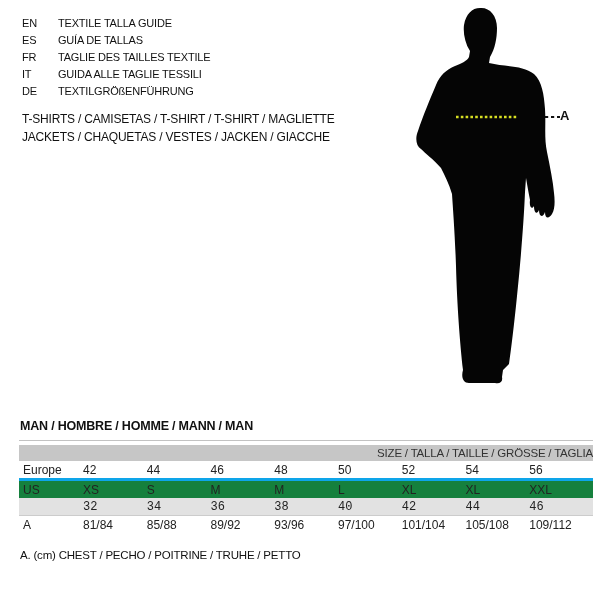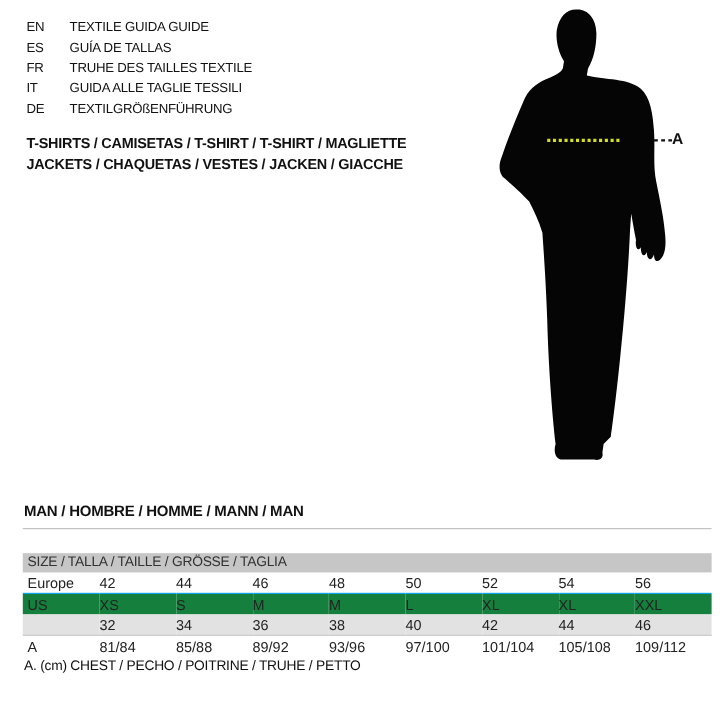--- a/index.html
+++ b/index.html
@@ -6,54 +6,54 @@
   body {
     width:600px; height:600px; position:relative; overflow:hidden;
     background:#ffffff; color:#111;
     font-family:"Liberation Sans", sans-serif;
   }
   
   .lang-list { position:absolute; left:22px; top:15px; }
   .lang-row { display:flex; font-weight:normal; font-size:11px; line-height:17px; letter-spacing:-0.2px; }
   .lang-code { width:36px; flex:0 0 36px; }
   
-  .categories { position:absolute; left:22px; top:110px; font-weight:bold; font-size:12px; line-height:18px; letter-spacing:-0.2px; }
+  .categories { position:absolute; left:22px; top:110px; font-weight:normal; font-size:12px; line-height:18px; letter-spacing:-0.2px; }
   
   .figure { position:absolute; left:405px; top:4px; width:170px; height:386px; }
   .measure-label { position:absolute; left:560px; top:108px; font-size:13px; font-weight:bold; }
   
   .section-title { position:absolute; left:20px; top:419px; font-weight:bold; font-size:12.5px; letter-spacing:-0.2px; }
   
   .table-wrap { position:absolute; left:19px; top:440px; width:574px; }
   .hairline { border-top:1px solid #c2c2c2; height:0; }
-  .thead { margin-top:20px; height:16px; line-height:16px; padding-left:4px;
-           font-size:11.5px; color:#333; letter-spacing:-0.2px; }
+  .thead { margin-top:4px; height:16px; line-height:16px; padding-left:4px;
+           font-size:11.5px; color:#333; letter-spacing:-0.2px;text-align:right; }
   table { border-collapse:collapse; width:100%; table-layout:fixed; font-size:12px; color:#222; }
   td { height:17px; padding:0; white-space:nowrap; }
   td.label-cell { width:60px; text-align:left; padding-left:4px; }
-  tr.r0 td { border-bottom:1px solid #0ea5e9; }
+  tr.r0 td { border-bottom:3px solid #0ea5e9; }
   tr.r3 td { border-top:1px solid #cccccc; }
   
   .footnote { position:absolute; left:20px; top:549px; font-weight:normal; font-size:11.5px; letter-spacing:-0.2px; }
 </style>
 </head>
 <body>
 
 <div class="lang-list">
     <div class="lang-row">
       <span class="lang-code">EN</span>
-      <span>TEXTILE GUIDA GUIDE</span>
+      <span>TEXTILE TALLA GUIDE</span>
     </div>
     <div class="lang-row">
       <span class="lang-code">ES</span>
       <span>GUÍA DE TALLAS</span>
     </div>
     <div class="lang-row">
       <span class="lang-code">FR</span>
-      <span>TRUHE DES TAILLES TEXTILE</span>
+      <span>TAGLIE DES TAILLES TEXTILE</span>
     </div>
     <div class="lang-row">
       <span class="lang-code">IT</span>
       <span>GUIDA ALLE TAGLIE TESSILI</span>
     </div>
     <div class="lang-row">
       <span class="lang-code">DE</span>
       <span>TEXTILGRÖßENFÜHRUNG</span>
     </div>
   </div>
@@ -105,21 +105,21 @@
           <td class="label-cell">US</td>
           <td>XS</td>
           <td>S</td>
           <td>M</td>
           <td>M</td>
           <td>L</td>
           <td>XL</td>
           <td>XL</td>
           <td>XXL</td>
         </tr>
-        <tr class="r2" style="background: rgb(226, 226, 226);">
+        <tr class="r2" style="background: rgb(226, 226, 226); font-family: Liberation Mono, monospace;">
           <td class="label-cell"></td>
           <td>32</td>
           <td>34</td>
           <td>36</td>
           <td>38</td>
           <td>40</td>
           <td>42</td>
           <td>44</td>
           <td>46</td>
         </tr>

